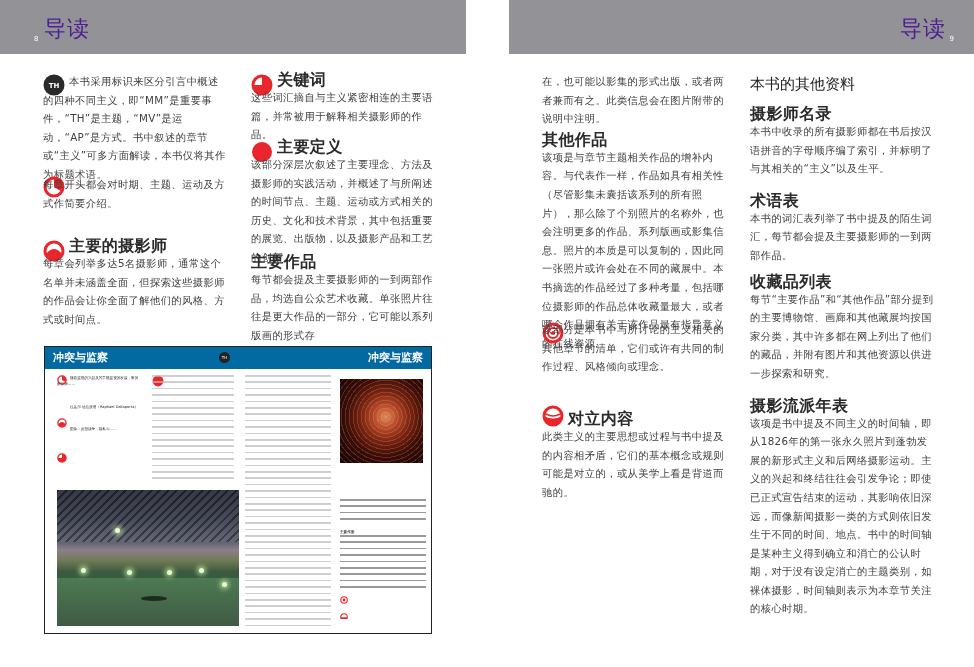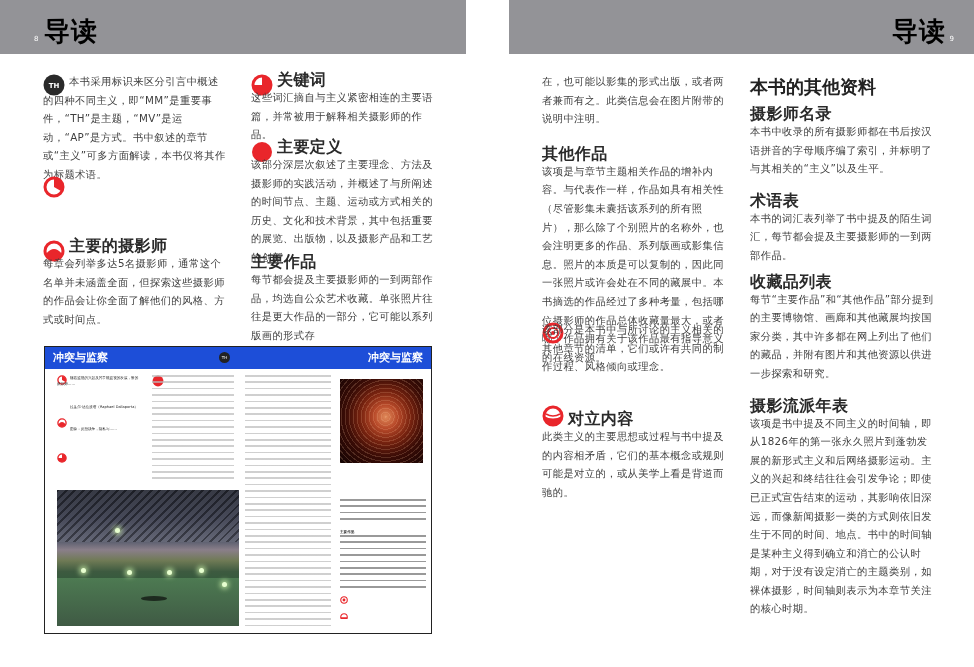--- a/index.html
+++ b/index.html
@@ -1,35 +1,35 @@
 <!DOCTYPE html>
 <html><head>
 <meta charset="utf-8">
 <style>
   * { margin:0; padding:0; box-sizing:border-box; }
   body { width:974px; height:667px; background:#ffffff; font-family:"DejaVu Sans", sans-serif; color:#3a3a3a; position:relative; overflow:hidden; }
   .header { position:absolute; top:0; height:54px; background:#939397; }
   .header.left { left:0; width:466px; }
   .header.right { left:509px; width:465px; }
-  .header .title { position:absolute; top:14px; color:#000000; font-family:"DejaVu Serif", serif; font-weight:bold; font-size:26px; letter-spacing:1px; }
+  .header .title { position:absolute; top:14px; color:#4c1d95; font-family:"DejaVu Serif", serif; font-weight:normal; font-size:22px; letter-spacing:1px; }
   .header .pnum { position:absolute; top:35px; color:#fff; font-size:7px; }
   .header.left .pnum { left:34px; }
   .header.left .title { left:44px; }
   .header.right .title { right:28px; }
   .header.right .pnum { right:20px; }
 
   .txt { position:absolute; font-size:10.3px; line-height:18.6px; color:#3e3e3e; letter-spacing:0.4px; }
   .txt p { text-indent:0; }
   .h { font-size:16px; font-weight:bold; color:#2a2a2a; line-height:16px; }
   .indent { text-indent:22px; }
   .icon { position:absolute; width:22px; height:22px; }
-  .sec-title { position:absolute; font-family:"DejaVu Serif", serif; font-weight:bold; font-size:18px; color:#222; }
+  .sec-title { position:absolute; font-family:"DejaVu Serif", serif; font-weight:normal; font-size:15px; color:#222; }
 
   .spread { position:absolute; left:44px; top:346px; width:388px; height:288px; border:1.5px solid #222; background:#fff; }
-  .spread .bar { position:absolute; left:0; top:0; width:100%; height:22px; background:#1d4ed8; }
+  .spread .bar { position:absolute; left:0; top:0; width:100%; height:22px; background:#0369a1; }
   .spread .bar .t1 { position:absolute; left:8px; top:3px; color:#fff; font-family:"DejaVu Serif", serif; font-weight:bold; font-size:11px; }
   .spread .bar .t2 { position:absolute; right:8px; top:3px; color:#fff; font-family:"DejaVu Serif", serif; font-weight:bold; font-size:11px; }
   .spread .bar .badge { position:absolute; left:174px; top:5px; width:11px; height:11px; border-radius:50%; background:#222; color:#fff; font-size:4px; text-align:center; line-height:11px; }
   .mini { position:absolute; font-size:3.6px; line-height:6.4px; color:#222; overflow:hidden; }
   .mini .mh { font-weight:bold; }
   .photo1 { position:absolute; left:12px; top:143px; width:182px; height:136px;
     background: linear-gradient(180deg, #2c2f3a 0%, #3c3f4f 20%, #5d6070 38%, #8a7f8a 44%, #6f7a55 52%, #3d5a40 60%, #2f5a3a 72%, #46604a 85%, #3b4a40 100%); overflow:hidden; }
   .photo1 .roof { position:absolute; left:0; top:0; width:100%; height:52px; background: repeating-linear-gradient(135deg, rgba(0,0,0,0.35) 0 2px, rgba(255,255,255,0.05) 2px 6px); }
   .photo1 .light { position:absolute; width:5px; height:5px; border-radius:50%; background:#e8ffd0; box-shadow:0 0 5px 2px rgba(220,255,180,0.7); }
   .photo1 .floor { position:absolute; left:0; bottom:0; width:100%; height:48px; background:linear-gradient(180deg,#4d7a52,#3f5a44); }
@@ -58,20 +58,21 @@
   <p style="text-indent:26px;">本书采用标识来区分引言中概述的四种不同主义，即“MM”是重要事件，“TH”是主题，“MV”是运动，“AP”是方式。书中叙述的章节或“主义”可多方面解读，本书仅将其作为标题术语。</p>
 </div>
 
 <div class="icon" style="left:43px;top:176px;">
   <svg width="22" height="22" viewBox="0 0 22 22">
       <circle cx="11" cy="11" r="9" fill="none" stroke="#e9262b" stroke-width="3"></circle>
       <path d="M11 11 L11 2 A9 9 0 0 1 18.8 15.5 Z" fill="#e9262b"></path>
     </svg>
 </div>
 <div class="txt" style="left:43px;top:175px;width:185px;">
+  <p class="indent">每章开头都会对时期、主题、运动及方式作简要介绍。</p>
 </div>
 
 <div class="icon" style="left:43px;top:240px;">
   <svg width="22" height="22" viewBox="0 0 22 22">
       <circle cx="11" cy="11" r="9" fill="none" stroke="#e9262b" stroke-width="3"></circle>
       <path d="M3 14 Q11 4 19 14 L19 15 A9 9 0 0 1 3 15 Z" fill="#e9262b"></path>
     </svg>
 </div>
 <div class="txt" style="left:43px;top:238px;width:185px;">
   <div class="h" style="padding-left:26px;">主要的摄影师</div>
@@ -154,21 +155,21 @@
     <div class="light" style="left:70px;top:80px;"></div>
     <div class="light" style="left:110px;top:80px;"></div>
     <div class="light" style="left:142px;top:78px;"></div>
     <div class="light" style="left:165px;top:92px;"></div>
     <div style="position:absolute;left:84px;top:106px;width:26px;height:5px;border-radius:50%;background:#1d2a1f;"></div>
   </div>
 </div>
 
 <div class="txt" style="left:542px;top:72px;width:183px;">
   <p>在，也可能以影集的形式出版，或者两者兼而有之。此类信息会在图片附带的说明中注明。</p>
-  <div class="h" style="margin-top:18px;">其他作品</div>
+  <div class="h" style="margin-top:4px;">其他作品</div>
   <p>该项是与章节主题相关作品的增补内容。与代表作一样，作品如具有相关性（尽管影集未囊括该系列的所有照片），那么除了个别照片的名称外，也会注明更多的作品、系列版画或影集信息。照片的本质是可以复制的，因此同一张照片或许会处在不同的藏展中。本书摘选的作品经过了多种考量，包括哪位摄影师的作品总体收藏量最大，或者哪个作品拥有关于该作品最有指导意义的在线资源。</p>
 </div>
 
 <div class="icon" style="left:542px;top:322px;">
   <svg width="22" height="22" viewBox="0 0 22 22">
       <circle cx="11" cy="11" r="9" fill="none" stroke="#e9262b" stroke-width="3"></circle>
       <circle cx="11" cy="11" r="5" fill="none" stroke="#e9262b" stroke-width="2"></circle>
       <circle cx="11" cy="11" r="2" fill="#e9262b"></circle>
     </svg>
 </div>

